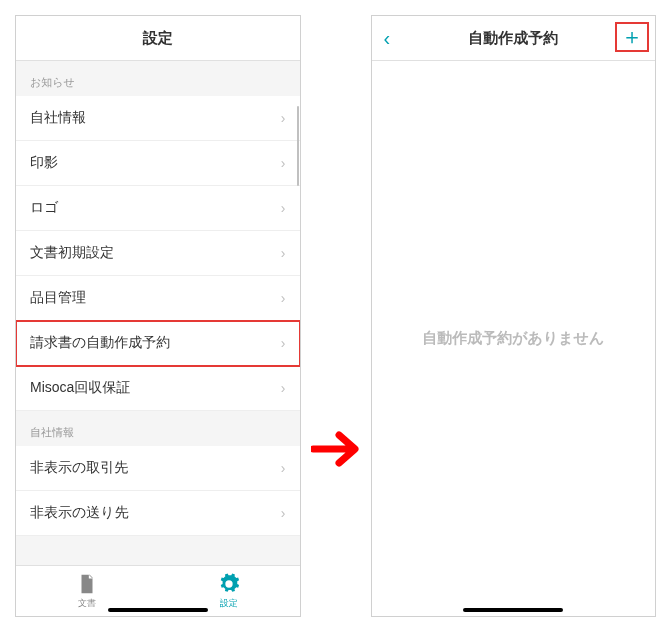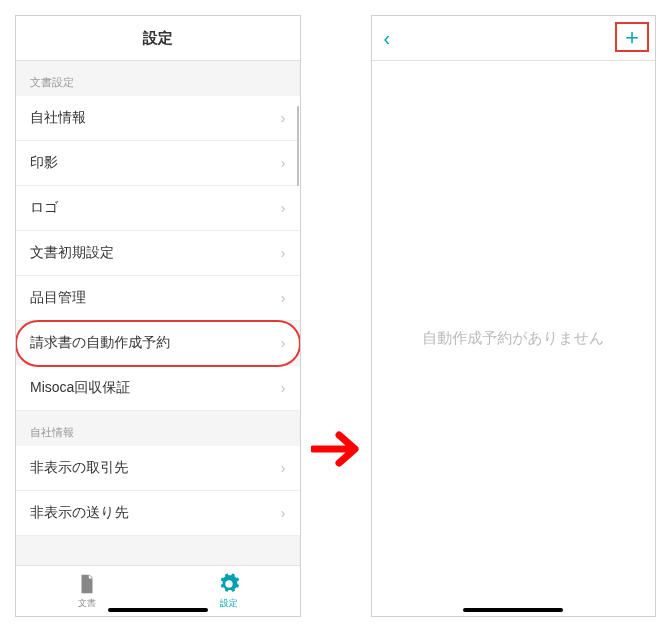--- a/index.html
+++ b/index.html
@@ -76,21 +76,20 @@
     border-bottom: 1px solid #eee;
   }
   .row .chev {
     color: #c0c0c0;
     font-size: 14px;
   }
   .row.highlight {
     outline: 2px solid #e53935;
     outline-offset: -1px;
     position: relative;
-    border-radius: 22px;
   }
   .tabbar {
     height: 50px;
     border-top: 1px solid #e0e0e0;
     display: flex;
     background: #fff;
   }
   .tab {
     flex: 1;
     display: flex;
@@ -118,20 +117,21 @@
     margin-top: 270px;
   }
   .arrow-between svg { width: 50px; height: 40px; }
   .empty-state {
     flex: 1;
     display: flex;
     flex-direction: column;
     align-items: center;
     justify-content: center;
     background: #fff;
+    font-weight: bold;
   }
   .empty-msg {
     color: #bbb;
     font-size: 15px;
   }
   .empty-btn {
     border: 1px solid #ccc;
     border-radius: 4px;
     padding: 10px 18px;
     color: #bbb;
@@ -151,21 +151,21 @@
 </head>
 <body>
 
 <div class="phone">
   <div class="header">
     <span>設定</span>
   </div>
   <div class="scroll">
     <div class="scroll-track"></div>
 
-    <div class="section-header">文書設定</div>
+    <div class="section-header">お知らせ</div>
     <div class="row">
         <span>自社情報</span>
         <span class="chev">›</span>
       </div>
     <div class="row">
         <span>印影</span>
         <span class="chev">›</span>
       </div>
     <div class="row">
         <span>ロゴ</span>
@@ -220,20 +220,21 @@
 
 <div class="arrow-between">
   <svg viewBox="0 0 50 40">
     <path d="M2 20 H38 M28 6 L44 20 L28 34" stroke="#ff0000" stroke-width="7" fill="none" stroke-linecap="round" stroke-linejoin="round"></path>
   </svg>
 </div>
 
 <div class="phone">
   <div class="header">
     <span class="back">‹</span>
+    <span>自動作成予約</span>
     <span class="plus-wrap">
       <span class="plus">＋</span>
     </span>
   </div>
   <div class="empty-state">
     <div class="empty-msg">自動作成予約がありません</div>
   </div>
   <div class="home-indicator"></div>
 </div>
 

